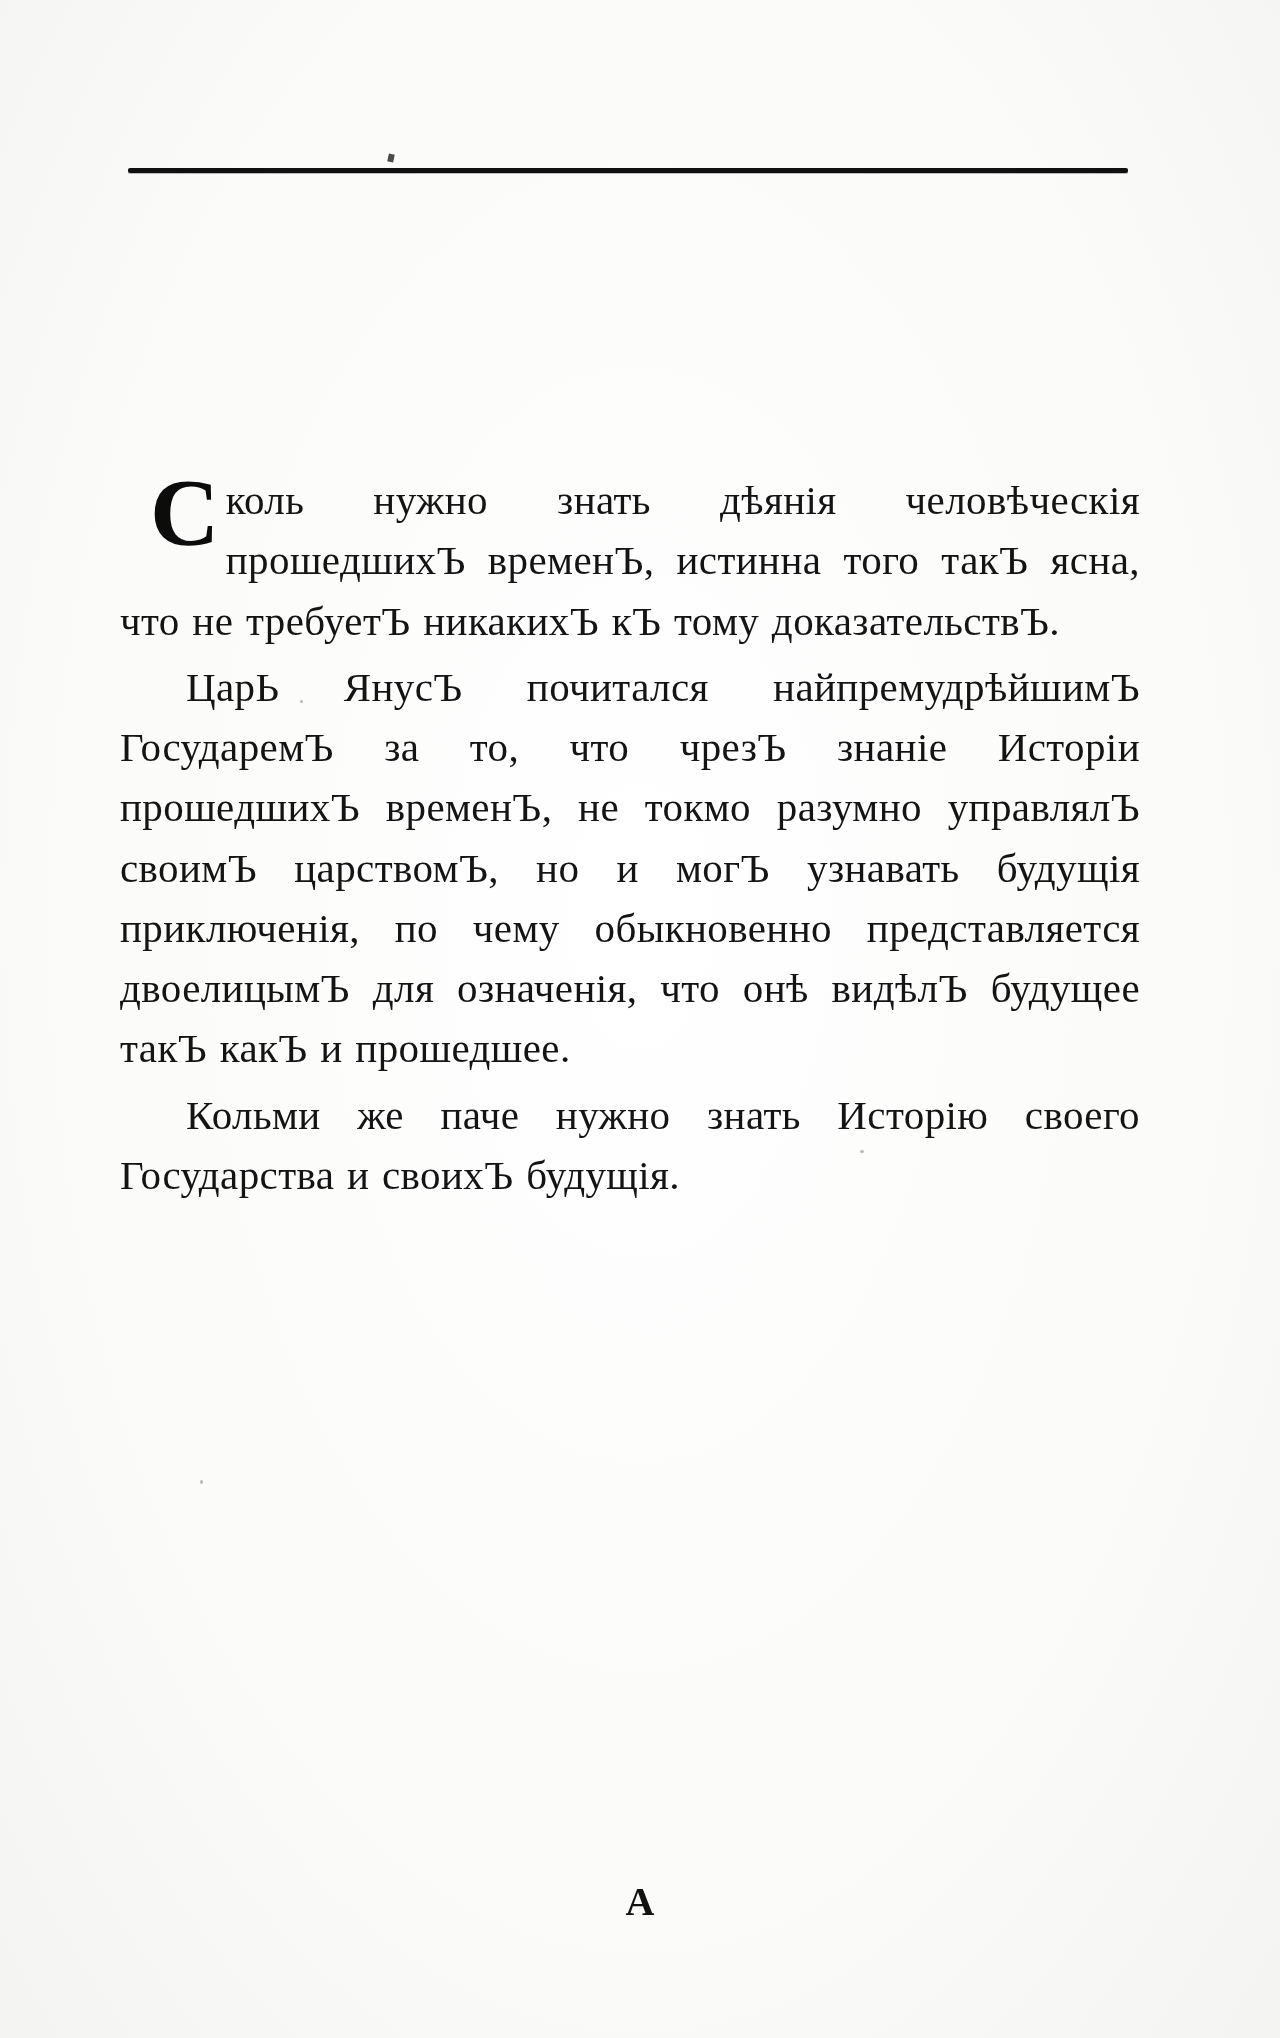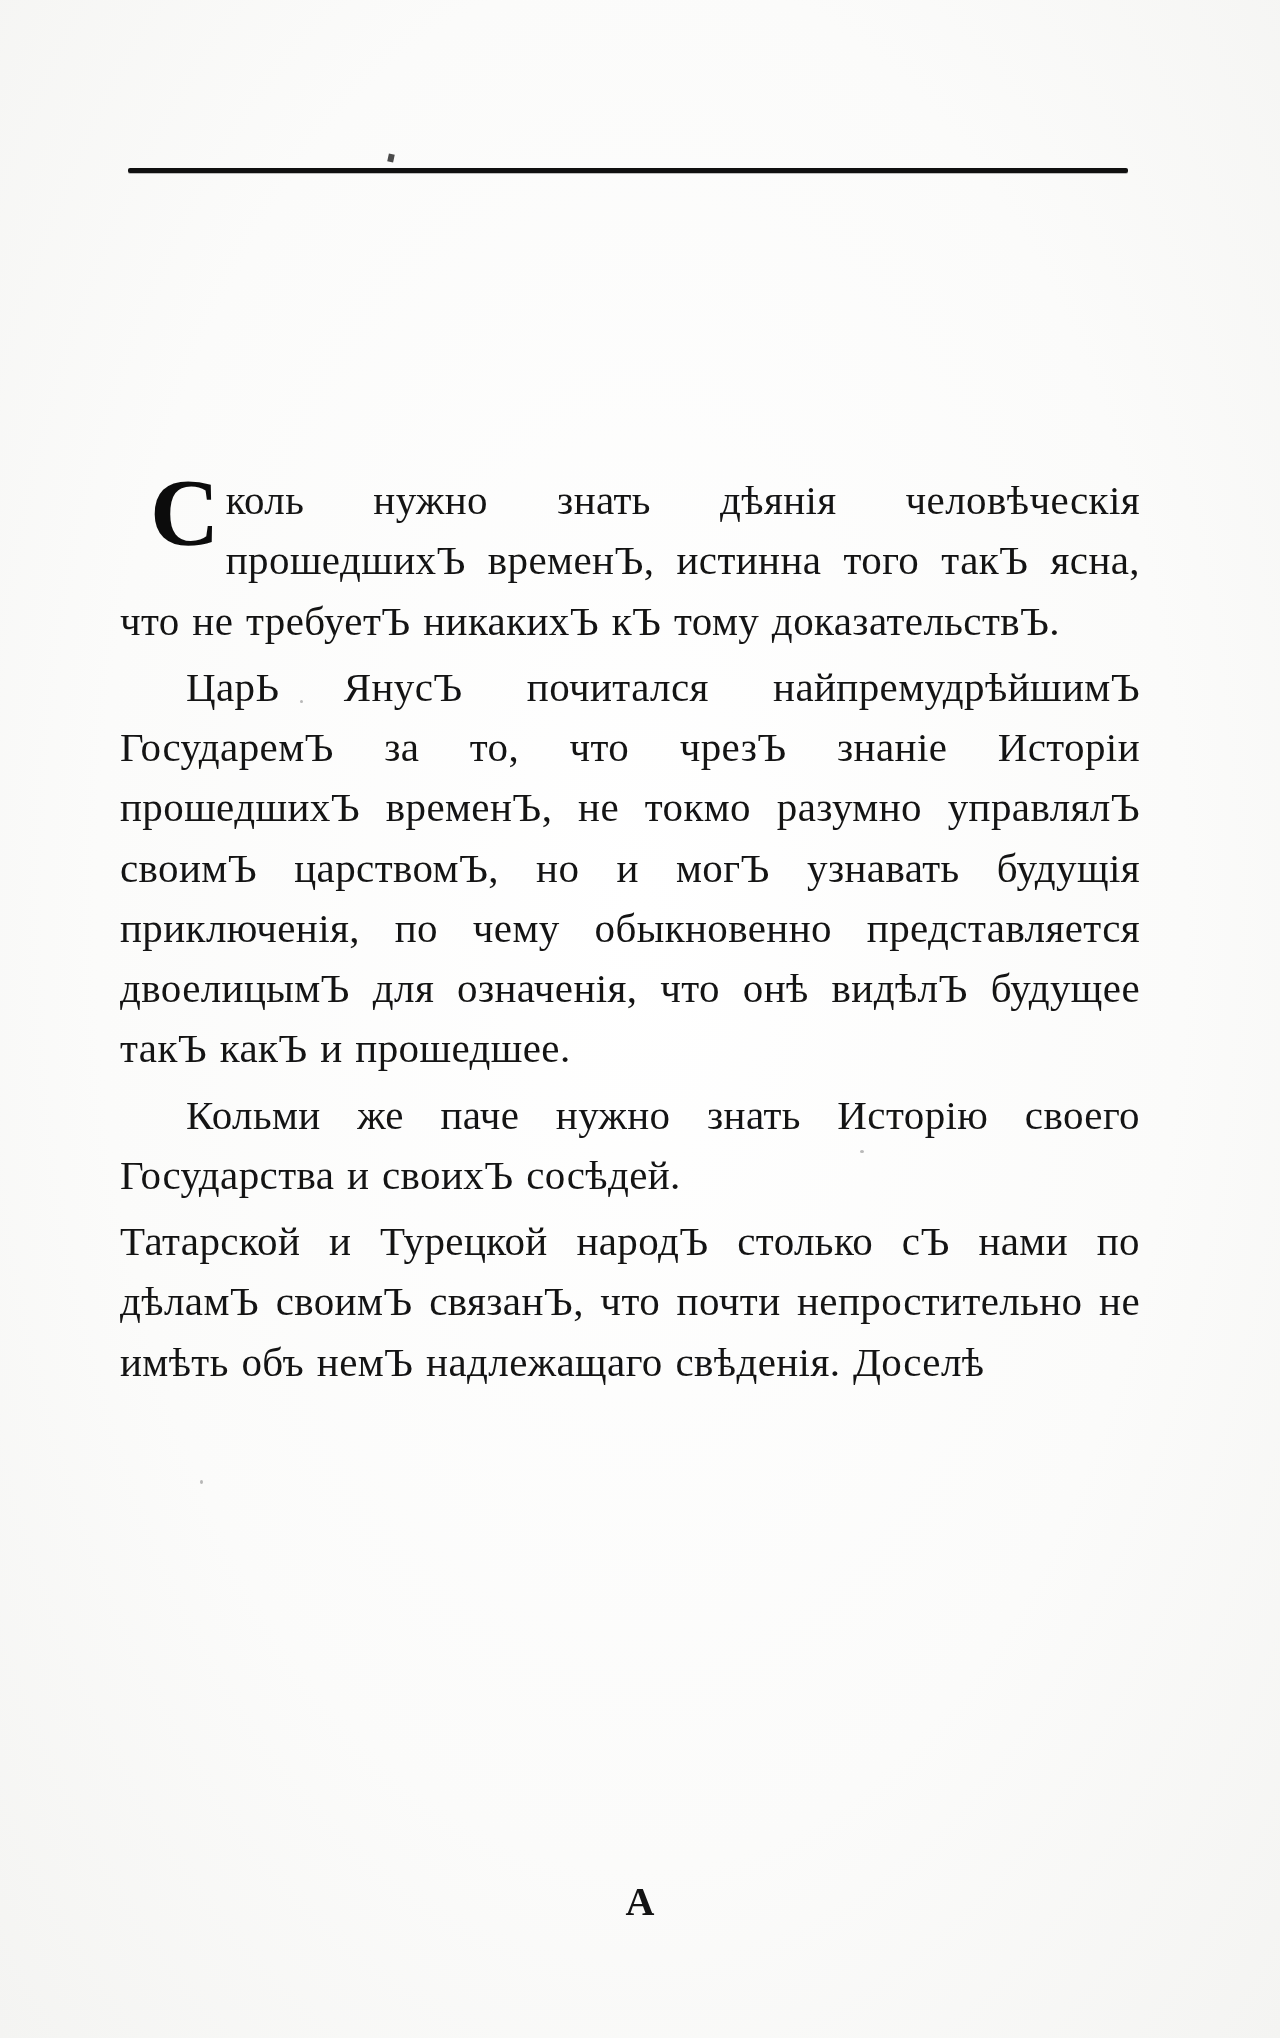--- a/index.html
+++ b/index.html
@@ -113,23 +113,22 @@
   <div class="rule"></div>
 
   <div class="text-block">
 
     <p class="para dropcap-para">
       <span class="dropcap">С</span><span>коль нужно знать дѣянія человѣческія прошедшихЪ временЪ, истинна того такЪ ясна, что не требуетЪ никакихЪ кЪ тому доказательствЪ.</span>
     </p>
 
     <p class="para indent">ЦарЬ ЯнусЪ почитался найпремудрѣйшимЪ ГосударемЪ за то, что чрезЪ знаніе Исторіи прошедшихЪ временЪ, не токмо разумно управлялЪ своимЪ царствомЪ, но и могЪ узнавать будущія приключенія, по чему обыкновенно представляется двоелицымЪ для означенія, что онѣ видѣлЪ будущее такЪ какЪ и прошедшее.</p>
 
-    <p class="para indent">Кольми же паче нужно знать Исторію своего Государства и своихЪ сосѣдей.</p>
+    <p class="para indent">Кольми же паче нужно знать Исторію своего Государства и своихЪ будущія.</p>
 
-    <p class="para">Татарской и Турецкой народЪ столько сЪ нами по дѣламЪ своимЪ связанЪ, что почти непростительно не имѣть объ немЪ надлежащаго свѣденія. Доселѣ</p>
 
   </div>
 
   <div class="signature">А</div>
 
   <div class="speck" style="left:300px; top:700px; width:3px; height:3px;"></div>
   <div class="speck" style="left:860px; top:1150px; width:4px; height:3px;"></div>
   <div class="speck" style="left:200px; top:1480px; width:3px; height:4px;"></div>
 </div>
 

